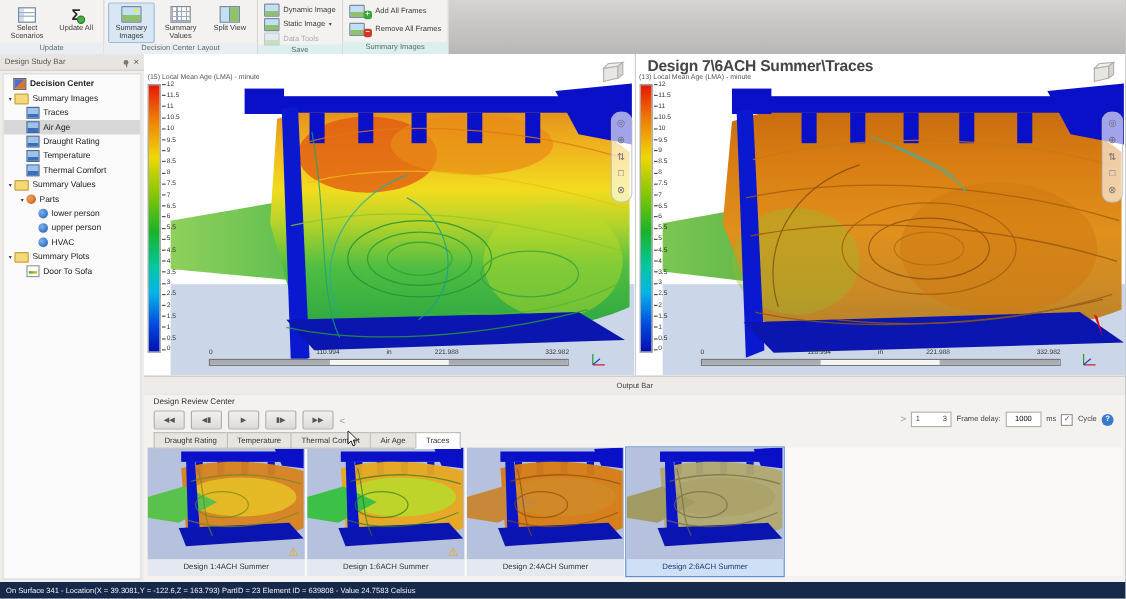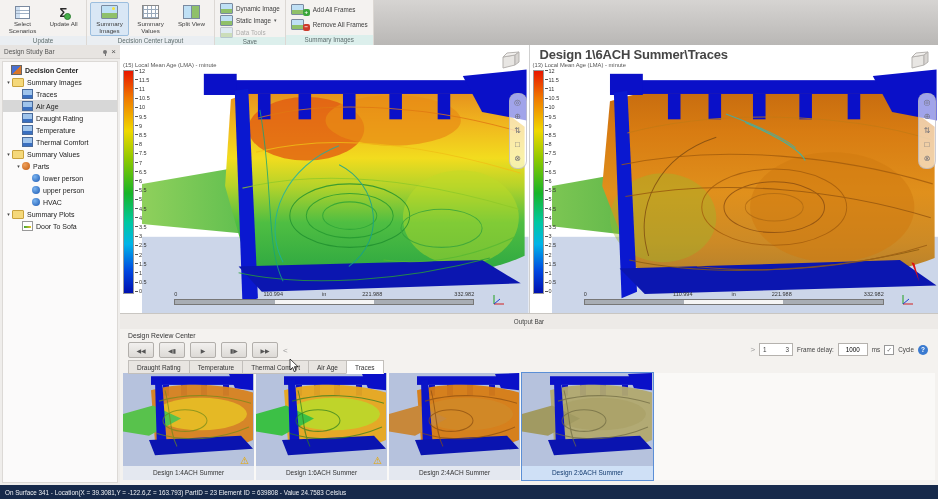--- a/index.html
+++ b/index.html
@@ -522,21 +522,21 @@
         <polygon points="18,5 22,2 22,12 18,15" fill="#d8d5d2" stroke="#b5b2af"></polygon>
       </svg>
       <svg class="triad" width="16" height="14" viewBox="0 0 16 14">
         <line x1="3" y1="11" x2="13" y2="11" stroke="#d02020"></line>
           <line x1="3" y1="11" x2="3" y2="2" stroke="#20a020"></line>
         <line x1="3" y1="11" x2="9" y2="6" stroke="#2040d0"></line>
       </svg>
     </div>
 
     <div class="viewport">
-      <div class="vp-title">Design 1\6ACH Summer\Traces</div>
+      <div class="vp-title">Design 7\6ACH Summer\Traces</div>
       <div class="scene">
         <svg viewBox="0 0 400 240" preserveAspectRatio="none">
           <defs>
             <linearGradient id="massR" x1="0" y1="0" x2="0" y2="1">
               <stop offset="0" stop-color="#c4690e"></stop>
                 <stop offset="0.25" stop-color="#d87c12"></stop>
               <stop offset="0.55" stop-color="#e0901c"></stop>
                 <stop offset="0.8" stop-color="#cc8a26"></stop>
               <stop offset="1" stop-color="#b07f2e"></stop>
             </linearGradient>

